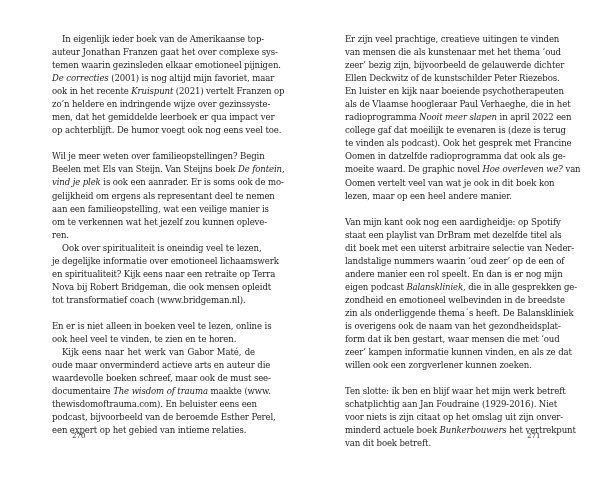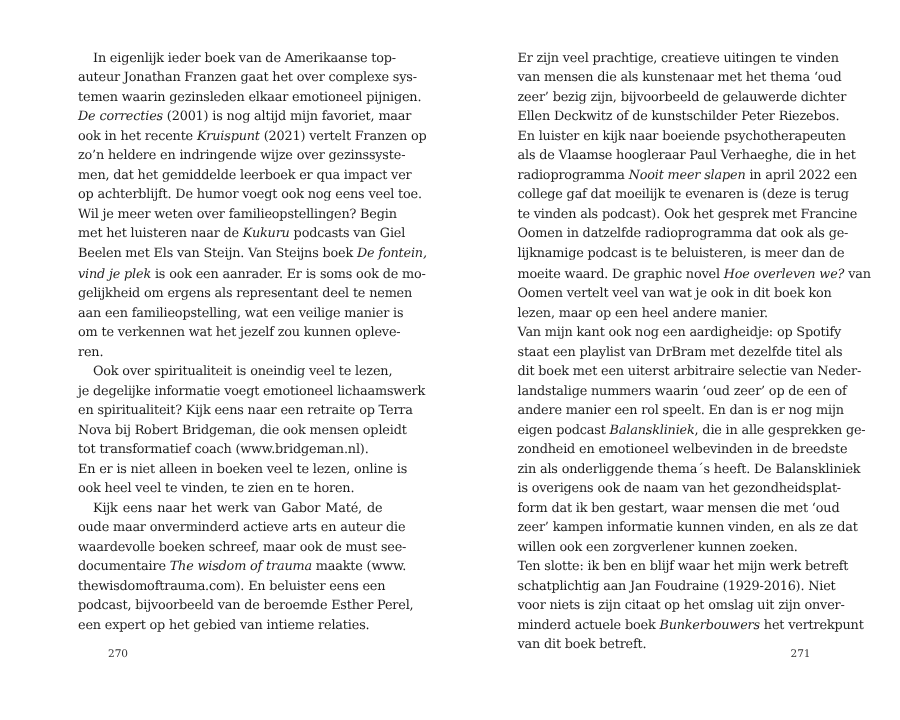--- a/index.html
+++ b/index.html
@@ -11,21 +11,21 @@
   .page.left { left: 0; }
   .page.right { left: 300px; }
   .col {
     position: absolute; top: 33px;
     font-size: 8.55px; line-height: 13.05px; text-align: justify;
     hyphens: manual; letter-spacing: -0.12px;
   }
   .left .col { left: 52px; width: 203px; }
   .right .col { left: 345px; left: 45px; width: 203px; }
   .col p { margin: 0; }
-  .col p.gap { }
+  .col p.gap { margin-top: 13px; }
   .col .ln { display: block; text-align: justify; text-align-last: justify; white-space: nowrap; }
   .col .ln.last { text-align-last: left; }
   .col .ln.ind { padding-left: 10px; }
   em { font-style: italic; }
   .folio {
     position: absolute; top: 432px; font-size: 7px;
     font-family: "DejaVu Serif", serif; color: #333;
   }
   .left .folio { left: 72px; }
   .right .folio { left: 227px; }
@@ -40,31 +40,30 @@
         <span class="ln">auteur Jonathan Franzen gaat het over complexe sys-</span>
         <span class="ln">temen waarin gezinsleden elkaar emotioneel pijnigen.</span>
         <span class="ln"><em>De correcties</em> (2001) is nog altijd mijn favoriet, maar</span>
         <span class="ln">ook in het recente <em>Kruispunt</em> (2021) vertelt Franzen op</span>
         <span class="ln">zo’n heldere en indringende wijze over gezinssyste-</span>
         <span class="ln">men, dat het gemiddelde leerboek er qua impact ver</span>
         <span class="ln last">op achterblijft. De humor voegt ook nog eens veel toe.</span>
       </p>
       <p class="gap">
         <span class="ln">Wil je meer weten over familieopstellingen? Begin</span>
-        <span class="ln">met het luisteren naar de <em>Kukuru</em> podcasts van Giel</span>
         <span class="ln">Beelen met Els van Steijn. Van Steijns boek <em>De fontein,</em></span>
         <span class="ln"><em>vind je plek</em> is ook een aanrader. Er is soms ook de mo-</span>
         <span class="ln">gelijkheid om ergens als representant deel te nemen</span>
         <span class="ln">aan een familieopstelling, wat een veilige manier is</span>
         <span class="ln">om te verkennen wat het jezelf zou kunnen opleve-</span>
         <span class="ln last">ren.</span>
       </p>
       <p>
         <span class="ln ind">Ook over spiritualiteit is oneindig veel te lezen,</span>
-        <span class="ln">je degelijke informatie voegt emotioneel lichaamswerk</span>
+        <span class="ln">je degelijke informatie over emotioneel lichaamswerk</span>
         <span class="ln">en spiritualiteit? Kijk eens naar een retraite op Terra</span>
         <span class="ln">Nova bij Robert Bridgeman, die ook mensen opleidt</span>
         <span class="ln last">tot transformatief coach (www.bridgeman.nl).</span>
       </p>
       <p class="gap">
         <span class="ln">En er is niet alleen in boeken veel te lezen, online is</span>
         <span class="ln last">ook heel veel te vinden, te zien en te horen.</span>
       </p>
       <p>
         <span class="ln ind">Kijk eens naar het werk van Gabor Maté, de</span>
@@ -85,21 +84,20 @@
         <span class="ln">Er zijn veel prachtige, creatieve uitingen te vinden</span>
         <span class="ln">van mensen die als kunstenaar met het thema ‘oud</span>
         <span class="ln">zeer’ bezig zijn, bijvoorbeeld de gelauwerde dichter</span>
         <span class="ln">Ellen Deckwitz of de kunstschilder Peter Riezebos.</span>
         <span class="ln">En luister en kijk naar boeiende psychotherapeuten</span>
         <span class="ln">als de Vlaamse hoogleraar Paul Verhaeghe, die in het</span>
         <span class="ln">radioprogramma <em>Nooit meer slapen</em> in april 2022 een</span>
         <span class="ln">college gaf dat moeilijk te evenaren is (deze is terug</span>
         <span class="ln">te vinden als podcast). Ook het gesprek met Francine</span>
         <span class="ln">Oomen in datzelfde radioprogramma dat ook als ge-</span>
-        <span class="ln">lijknamige podcast is te beluisteren, is meer dan de</span>
         <span class="ln">moeite waard. De graphic novel <em>Hoe overleven we?</em> van</span>
         <span class="ln">Oomen vertelt veel van wat je ook in dit boek kon</span>
         <span class="ln last">lezen, maar op een heel andere manier.</span>
       </p>
       <p class="gap">
         <span class="ln">Van mijn kant ook nog een aardigheidje: op Spotify</span>
         <span class="ln">staat een playlist van DrBram met dezelfde titel als</span>
         <span class="ln">dit boek met een uiterst arbitraire selectie van Neder-</span>
         <span class="ln">landstalige nummers waarin ‘oud zeer’ op de een of</span>
         <span class="ln">andere manier een rol speelt. En dan is er nog mijn</span>

